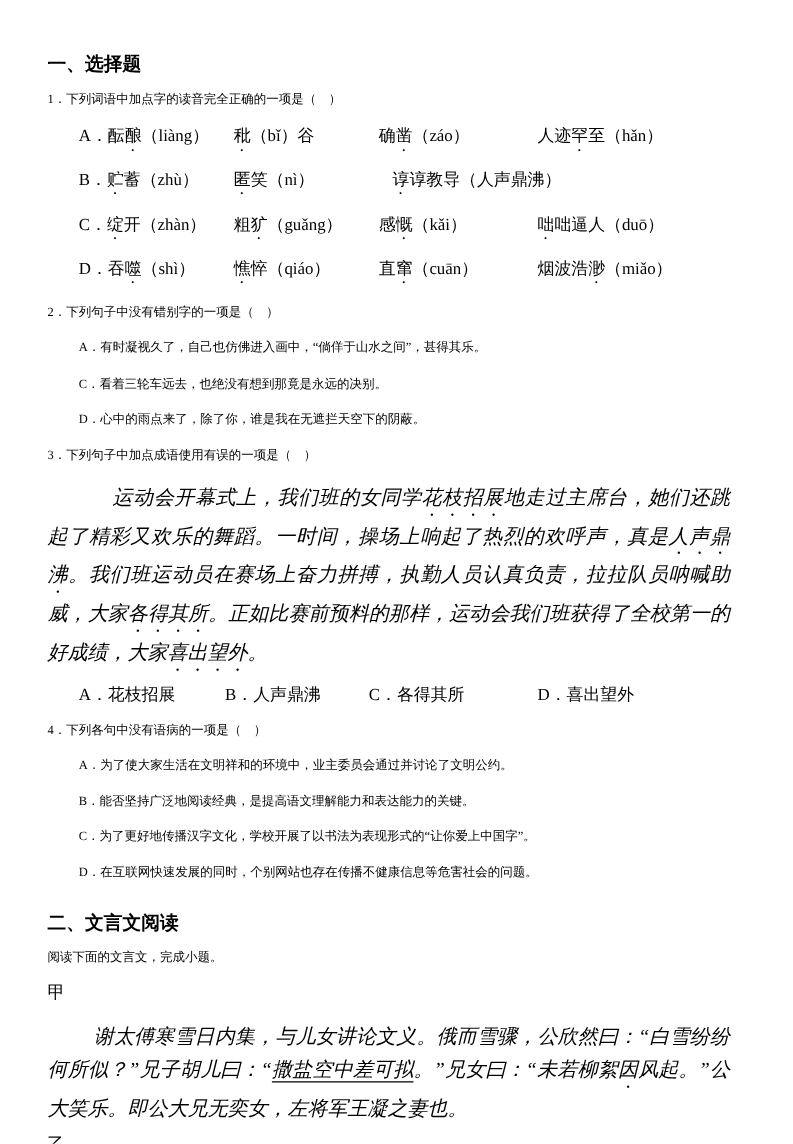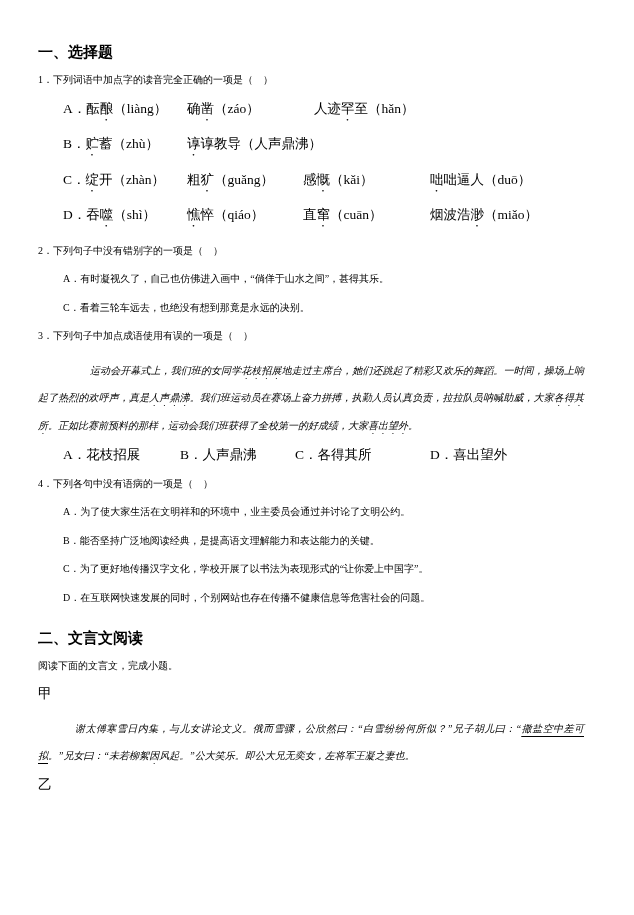--- a/index.html
+++ b/index.html
@@ -27,21 +27,21 @@
   .q1row .c1 { width:116px; }
   .q1row .c2 { width:127px; }
   .q3row .c0 { width:117px; }
   .q3row .c1 { width:115px; }
   .q3row .c2 { width:135px; }
 
   .para {
     text-align:justify; line-height:27.5px; margin-bottom:8px;
   }
   .kai {
-    font-style:italic; font-size:10px;
+    font-style:italic; font-size:16px;
     font-family:"Liberation Serif","DejaVu Serif",serif;
   }
   .q3para { text-indent:52px; }
   .jiapara { text-indent:37px; line-height:27px;font-style:italic; }
 
   .dot {
     -webkit-text-emphasis:filled dot; -webkit-text-emphasis-position:under right;
     text-emphasis:filled dot; text-emphasis-position:under right;
   }
   .u { text-decoration:underline; text-underline-offset:4px; text-decoration-thickness:1px; }
@@ -49,43 +49,46 @@
 </head>
 <body>
 
 <div class="page">
 
   <h2 class="h">一、选择题</h2>
 
   <p class="line">1．下列词语中加点字的读音完全正确的一项是（　）</p>
   <div class="row4 q1row">
     <span class="cell c0"><span>A．酝</span><span class="dot">酿</span><span>（liàng）</span></span>
+    <span class="cell c1"><span class="dot">秕</span><span>（bǐ）谷</span></span>
     <span class="cell c2"><span>确</span><span class="dot">凿</span><span>（záo）</span></span>
     <span class="cell"><span>人迹</span><span class="dot">罕</span><span>至（hǎn）</span></span>
   </div>
   <div class="row4 q1row">
     <span class="cell c0"><span>B．</span><span class="dot">贮</span><span>蓄（zhù）</span></span>
+    <span class="cell c2"><span class="dot">匿</span><span>笑（nì）</span></span>
     <span class="cell"><span class="dot">谆</span><span>谆教导（人声鼎沸）</span></span>
   </div>
   <div class="row4 q1row">
     <span class="cell c0"><span>C．</span><span class="dot">绽</span><span>开（zhàn）</span></span>
     <span class="cell c1"><span>粗</span><span class="dot">犷</span><span>（guǎng）</span></span>
     <span class="cell c2"><span>感</span><span class="dot">慨</span><span>（kǎi）</span></span>
     <span class="cell"><span class="dot">咄</span><span>咄逼人（duō）</span></span>
   </div>
   <div class="row4 q1row">
     <span class="cell c0"><span>D．吞</span><span class="dot">噬</span><span>（shì）</span></span>
     <span class="cell c1"><span class="dot">憔</span><span>悴（qiáo）</span></span>
     <span class="cell c2"><span>直</span><span class="dot">窜</span><span>（cuān）</span></span>
     <span class="cell"><span>烟波浩</span><span class="dot">渺</span><span>（miǎo）</span></span>
   </div>
 
   <p class="line">2．下列句子中没有错别字的一项是（　）</p>
   <p class="line opt">A．有时凝视久了，自己也仿佛进入画中，“倘佯于山水之间”，甚得其乐。</p>
   <p class="line opt">C．看着三轮车远去，也绝没有想到那竟是永远的决别。</p>
+  <p class="line opt">D．心中的雨点来了，除了你，谁是我在无遮拦天空下的阴蔽。</p>
 
   <p class="line">3．下列句子中加点成语使用有误的一项是（　）</p>
   <p class="para kai q3para"><span>运动会开幕式上，我们班的女同学</span><span class="dot">花枝招展</span><span>地走过主席台，她们还跳起了精彩又欢乐的舞蹈。一时间，操场上响起了热烈的欢呼声，真是</span><span class="dot">人声鼎沸</span><span>。我们班运动员在赛场上奋力拼搏，执勤人员认真负责，拉拉队员呐喊助威，大家</span><span class="dot">各得其所</span><span>。正如比赛前预料的那样，运动会我们班获得了全校第一的好成绩，大家</span><span class="dot">喜出望外</span><span>。</span></p>
   <div class="row4 q3row">
     <span class="cell c0">A．花枝招展</span>
     <span class="cell c1">B．人声鼎沸</span>
     <span class="cell c2">C．各得其所</span>
     <span class="cell">D．喜出望外</span>
   </div>
 

